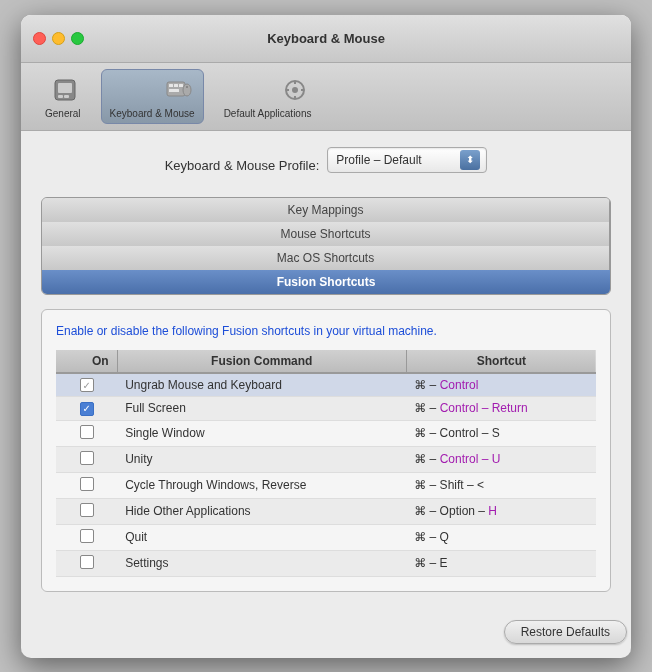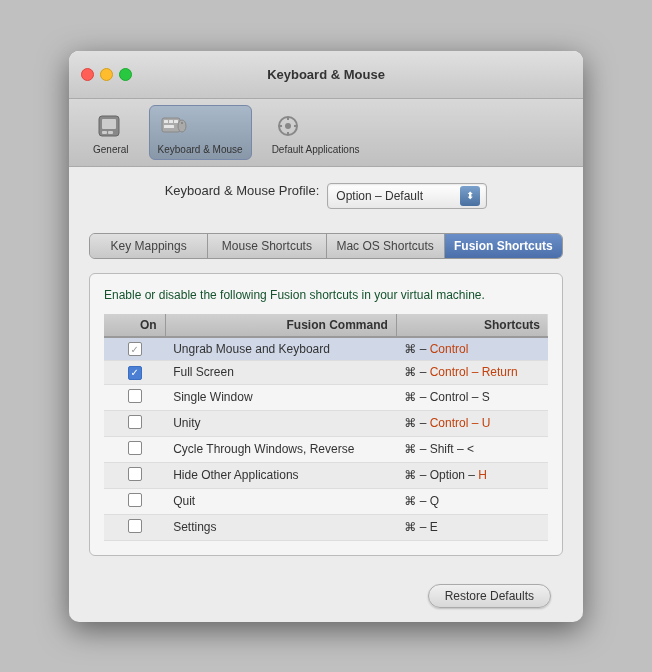--- a/index.html
+++ b/index.html
@@ -9,21 +9,21 @@
       background: #c0c0c0;
       display: flex;
       justify-content: center;
       align-items: center;
       width: 652px;
       height: 672px;
       overflow: hidden;
     }
 
     .window {
-      width: 514px;
+      width: 610px;
       background: #ececec;
       border-radius: 10px;
       box-shadow: 0 8px 30px rgba(0,0,0,0.5), inset 0 1px 0 rgba(255,255,255,0.8);
       overflow: hidden;
     }
 
     
     .title-bar {
       background: linear-gradient(to bottom, #e0e0e0, #c8c8c8);
       border-bottom: 1px solid #aaa;
@@ -65,21 +65,21 @@
       border-bottom: 1px solid #aaa;
       display: flex;
       align-items: center;
       padding: 6px 16px;
       gap: 12px;
     }
 
     .toolbar-item {
       display: flex;
       flex-direction: column;
-      align-items: flex-start;
+      align-items: flex-end;
       gap: 2px;
       cursor: pointer;
       padding: 4px 8px;
       border-radius: 6px;
     }
 
     .toolbar-item.active {
       background: linear-gradient(to bottom, #a8b8c8, #8898a8);
       border: 1px solid #7888a8;
     }
@@ -100,21 +100,21 @@
 
     
     .content {
       padding: 16px 20px;
       background: #ececec;
     }
 
     
     .profile-row {
       display: flex;
-      align-items: flex-start;
+      align-items: flex-end;
       justify-content: center;
       gap: 8px;
       margin-bottom: 24px;
     }
 
     .profile-label {
       font-size: 13px;
       color: #333;
       font-weight: 500;
     }
@@ -151,20 +151,21 @@
     }
 
     
     .tab-bar {
       display: flex;
       border: 1px solid #999;
       border-radius: 6px;
       overflow: hidden;
       margin-bottom: 14px;
       background: #d0d0d0;
+      flex-direction: column;
     }
 
     .tab {
       flex: 1;
       text-align: center;
       padding: 5px 4px;
       font-size: 12px;
       color: #444;
       cursor: pointer;
       border-right: 1px solid #999;
@@ -182,38 +183,38 @@
     
     .panel {
       background: #f5f5f5;
       border: 1px solid #bbb;
       border-radius: 6px;
       padding: 14px;
     }
 
     .panel-description {
       font-size: 12px;
-      color: #14532d;
+      color: #1d4ed8;
       margin-bottom: 12px;
       text-align: left;
     }
 
     
     .shortcuts-table {
       width: 100%;
       border-collapse: collapse;
       font-size: 12px;
     }
 
     .shortcuts-table thead tr {
       background: linear-gradient(to bottom, #d0d0d0, #bbb);
     }
 
     .shortcuts-table thead th {
-      text-align: right;
+      text-align: center;
       padding: 4px 8px;
       font-weight: 600;
       color: #333;
       border-right: 1px solid #999;
       border-bottom: 2px solid #999;
     }
 
     .shortcuts-table thead th:last-child { border-right: none; }
 
     .shortcuts-table thead th:first-child {
@@ -271,28 +272,28 @@
     .checkbox.checked-light {
       background: white;
       color: #999;
     }
 
     .shortcut-cmd {
       color: #333;
     }
 
     .shortcut-cmd .colored {
-      color: #c2410c;
+      color: #a21caf;
     }
 
     
     .bottom-bar {
       display: flex;
       justify-content: flex-end;
-      padding: 12px 32px 14px;
+      padding: 12px 4px 14px;
     }
 
     .restore-btn {
       background: linear-gradient(to bottom, #f0f0f0, #d8d8d8);
       border: 1px solid #aaa;
       border-radius: 12px;
       padding: 4px 16px;
       font-size: 12px;
       color: #333;
       cursor: pointer;
@@ -352,21 +353,21 @@
       </div>
       <div class="toolbar-label">Default Applications</div>
     </div>
   </div>
 
   <div class="content">
 
     <div class="profile-row">
       <span class="profile-label">Keyboard &amp; Mouse Profile:</span>
       <div class="profile-select">
-        <span class="profile-select-text">Option – Default</span>
+        <span class="profile-select-text">Profile – Default</span>
         <div class="select-arrow">⬍</div>
       </div>
     </div>
 
     <div class="tab-bar">
       <div class="tab">
         <span>Key Mappings</span>
       </div>
       <div class="tab">
         <span>Mouse Shortcuts</span>
@@ -380,21 +381,21 @@
     </div>
 
     <div class="panel">
       <div class="panel-description">Enable or disable the following Fusion shortcuts in your virtual machine.</div>
 
       <table class="shortcuts-table">
         <thead>
           <tr>
             <th>On</th>
             <th>Fusion Command</th>
-            <th>Shortcuts</th>
+            <th>Shortcut</th>
           </tr>
         </thead>
         <tbody>
 
           <tr class="highlighted">
             <td>
               <div class="checkbox checked-light">✓</div>
             </td>
             <td>Ungrab Mouse and Keyboard</td>
             <td>

